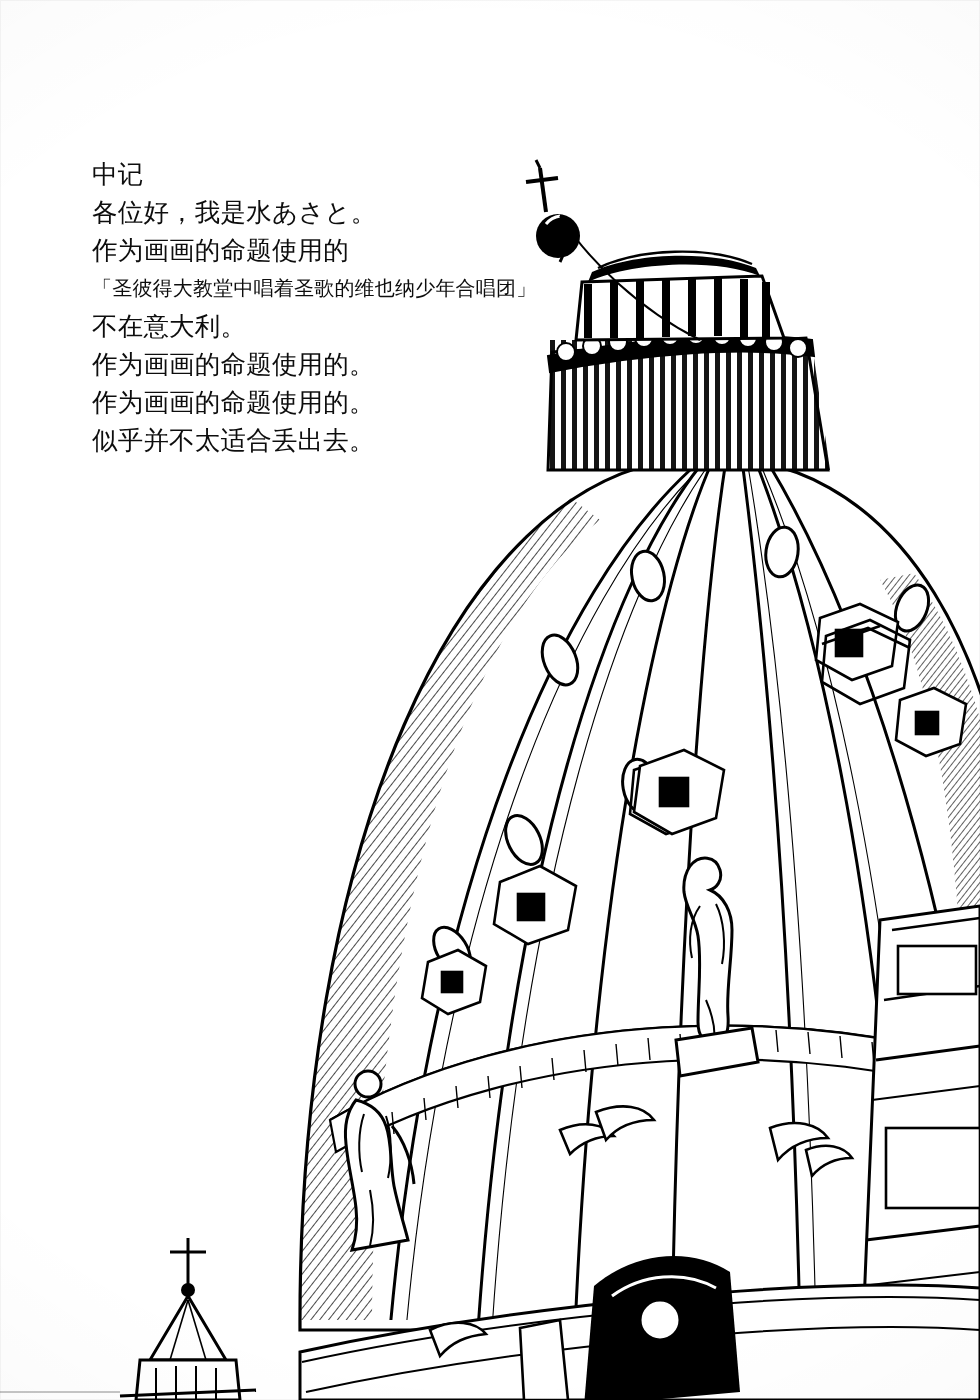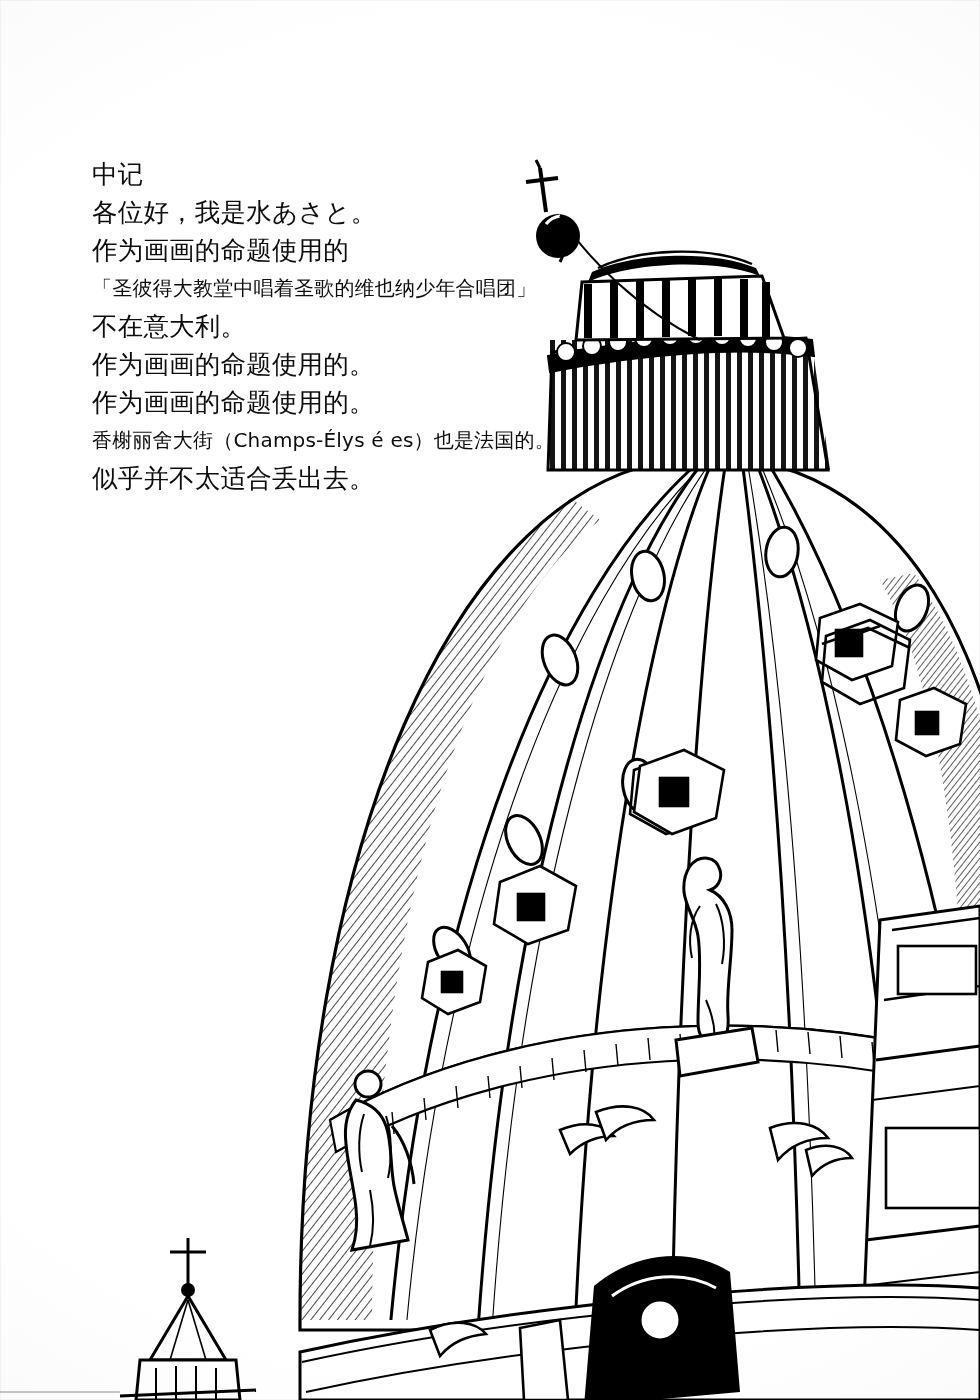--- a/index.html
+++ b/index.html
@@ -317,19 +317,18 @@
   </div>
 
   <div class="afterword">
     <div class="line title">中记</div>
     <div class="line">各位好，我是水あさと。</div>
     <div class="line">作为画画的命题使用的</div>
     <div class="line wide">「圣彼得大教堂中唱着圣歌的维也纳少年合唱团」</div>
     <div class="line">不在意大利。</div>
     <div class="line">作为画画的命题使用的。</div>
     <div class="line">作为画画的命题使用的。</div>
-    <div class="line wide">香榭丽舍大街（Champs-Élys é es）也是法国的。</div>
     <div class="line">似乎并不太适合丢出去。</div>
   </div>
 
   <div class="vignette"></div>
   <div class="frame-edge"></div>
 </div>
 
 </body></html>

